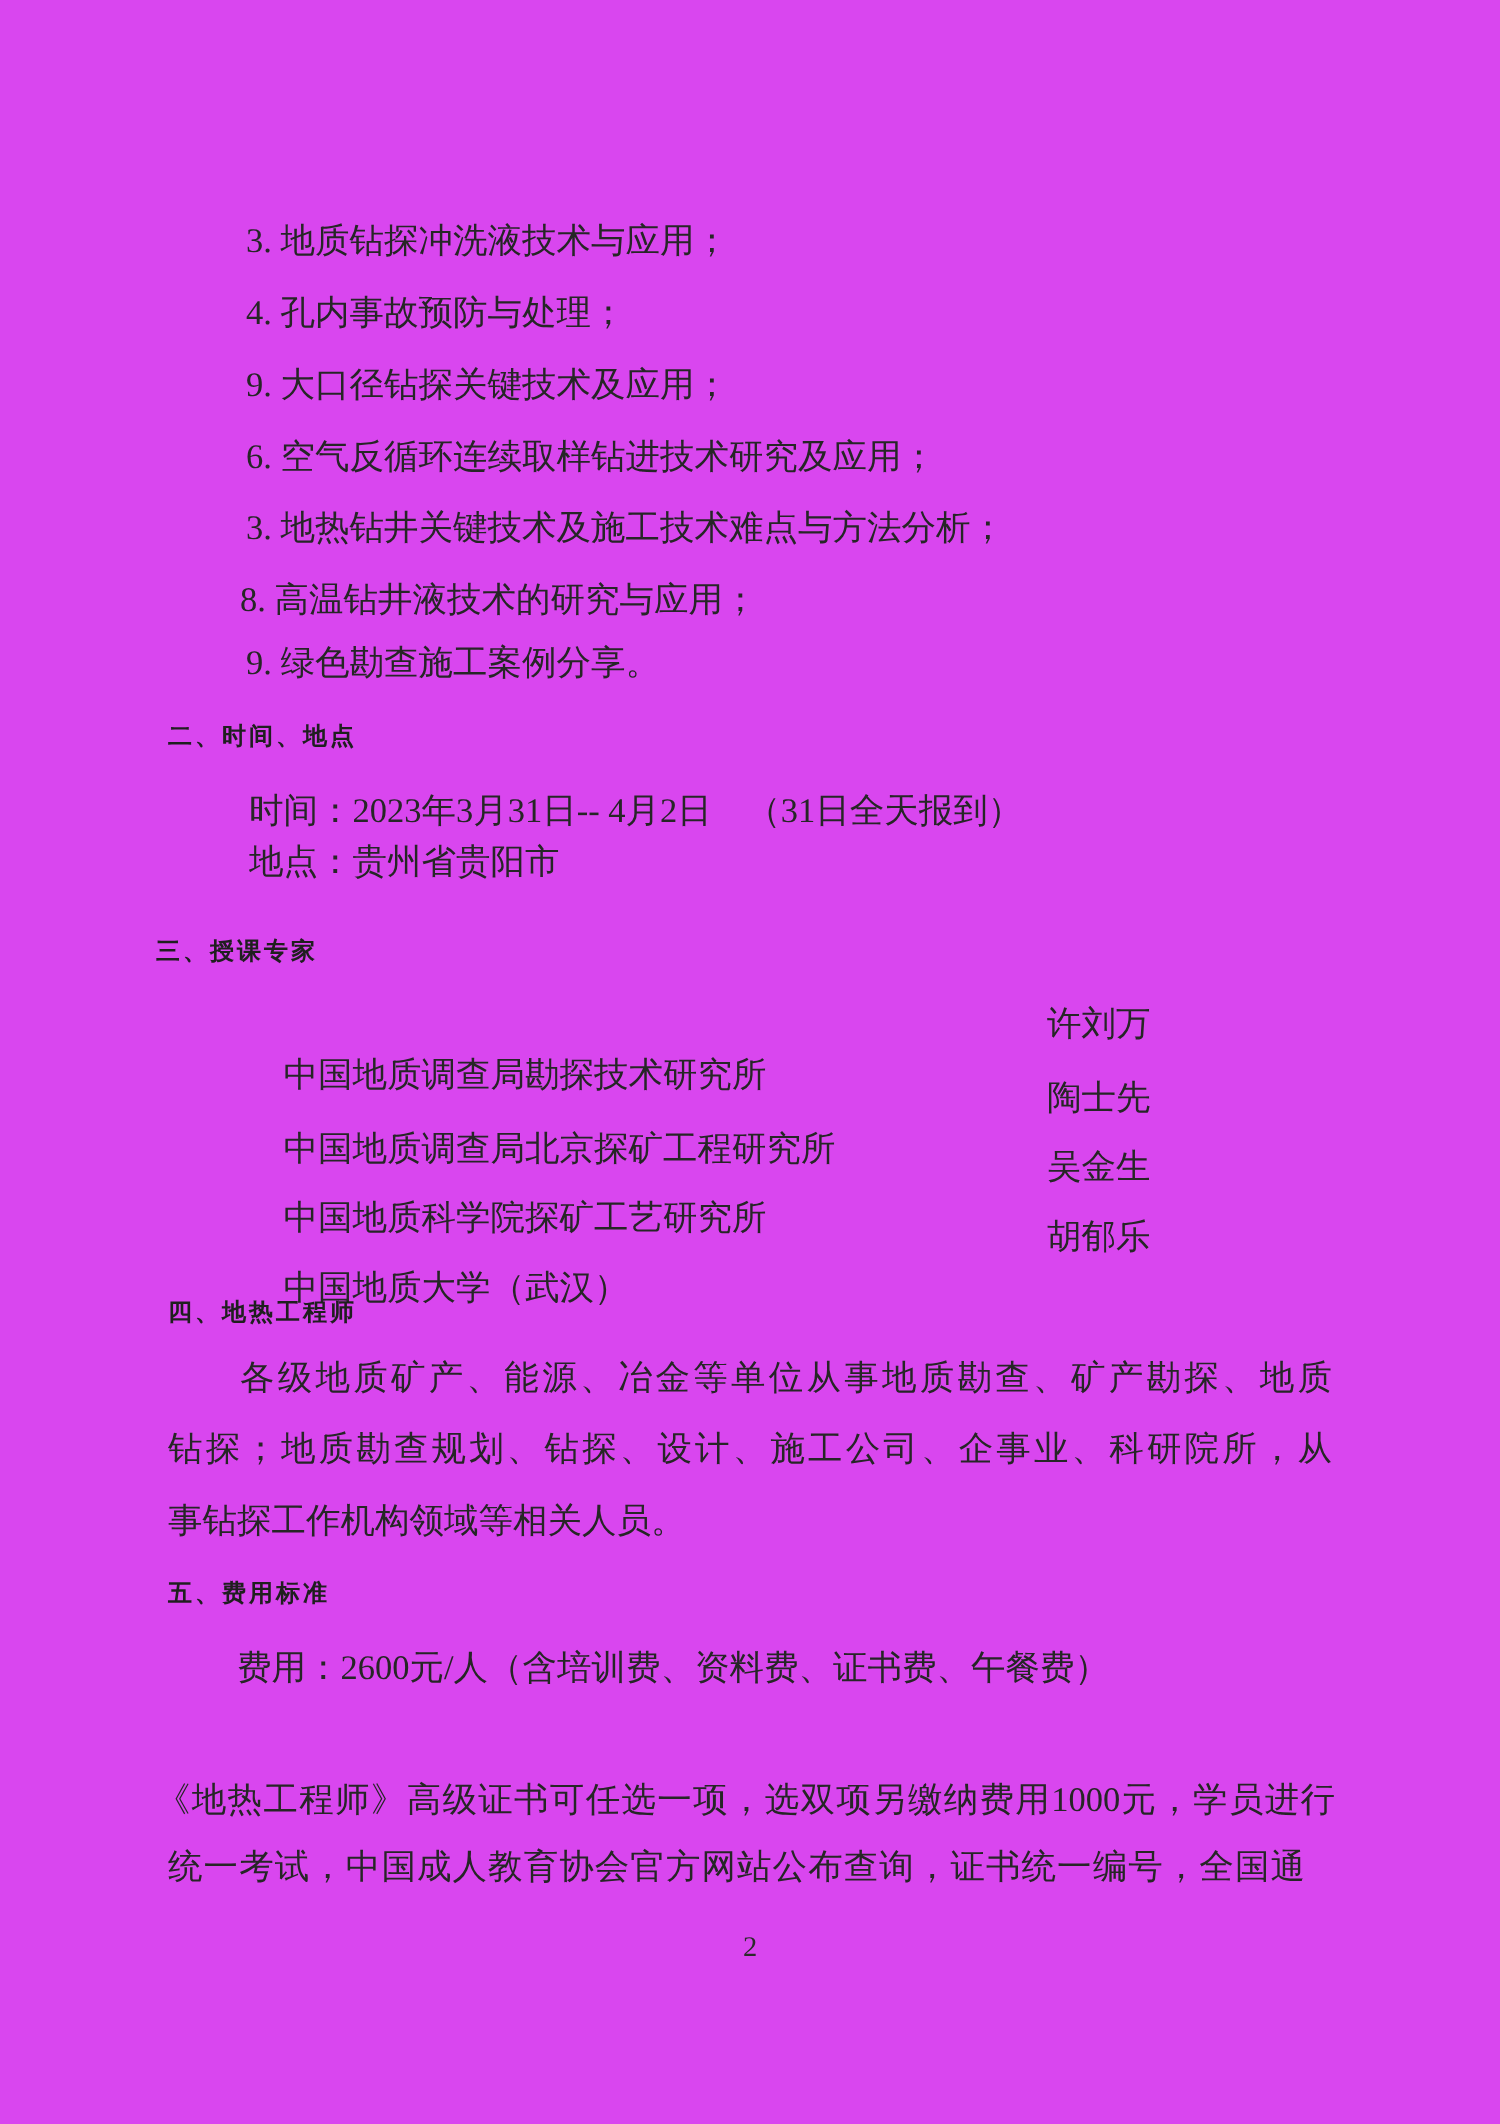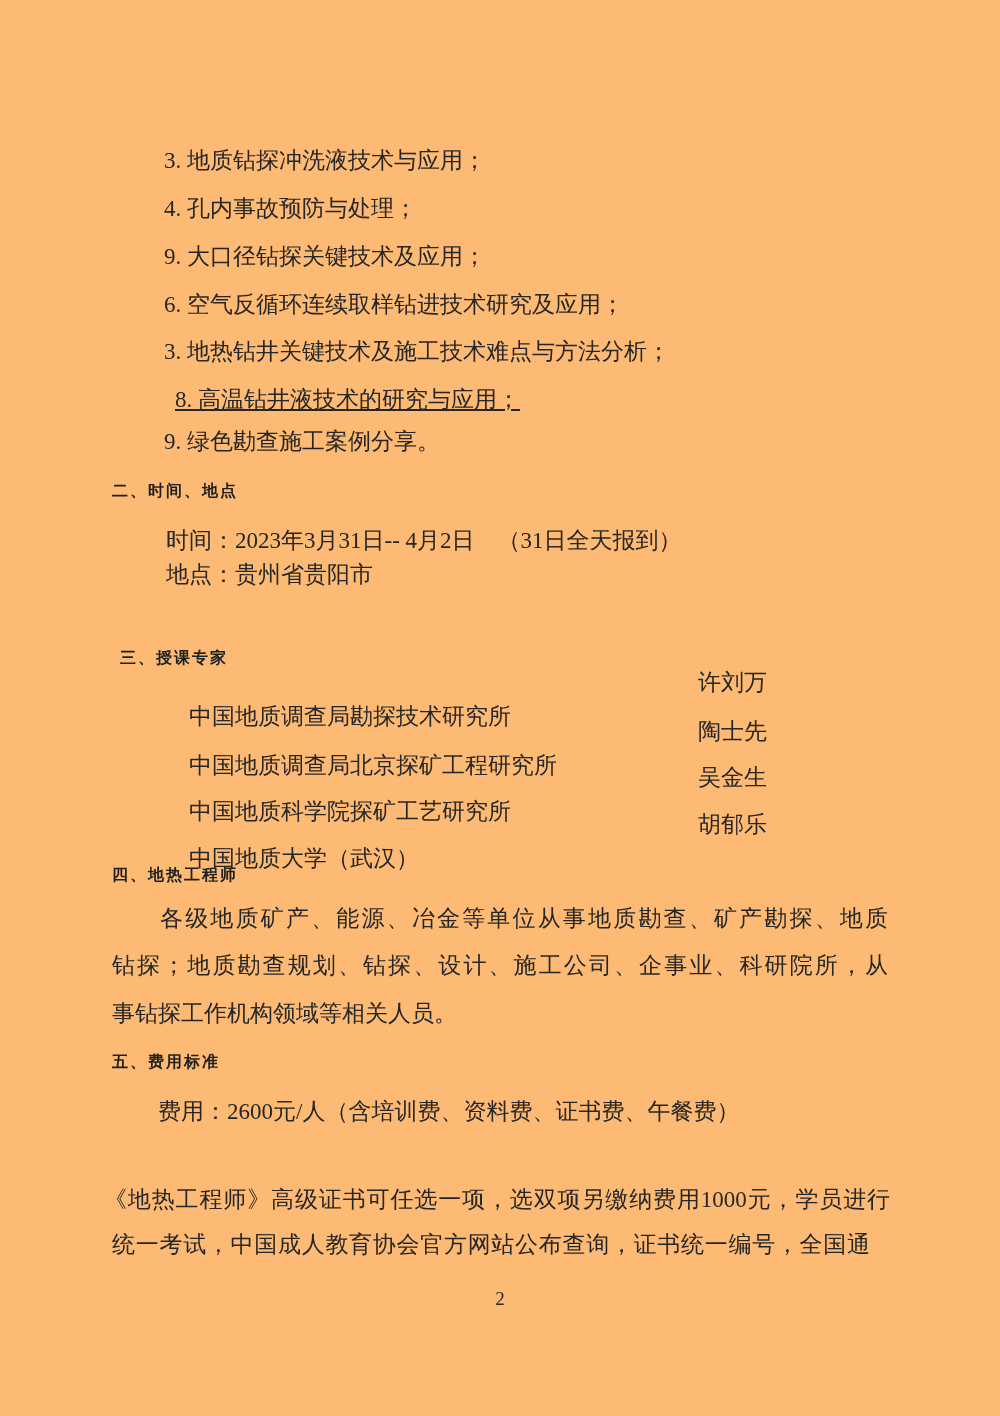--- a/index.html
+++ b/index.html
@@ -44,35 +44,35 @@
     position: absolute;
     left: 0; width: 1000px;
     text-align: center;
     font-size: 19px;
     color: #2b2b2b;
   }
 </style>
 </head>
 <body style="background: rgb(255, 255, 255);">
 
-<div class="page" style="background: #fdba74;">
+<div class="page" style="background: #d946ef;">
 
   <div class="line" style="top:144px; left:164px;">3. 地质钻探冲洗液技术与应用；</div>
   <div class="line" style="top:192px; left:164px;">4. 孔内事故预防与处理；</div>
   <div class="line" style="top:240px; left:164px;">9. 大口径钻探关键技术及应用；</div>
   <div class="line" style="top:288px; left:164px;">6. 空气反循环连续取样钻进技术研究及应用；</div>
   <div class="line" style="top:335px; left:164px;">3. 地热钻井关键技术及施工技术难点与方法分析；</div>
-  <div class="line" style="top:383px; left:175px;text-decoration:underline;">8. 高温钻井液技术的研究与应用；</div>
+  <div class="line" style="top:383px; left:160px;">8. 高温钻井液技术的研究与应用；</div>
   <div class="line" style="top:425px; left:164px;text-align:center;">9. 绿色勘查施工案例分享。</div>
 
   <div class="line heading" style="top:475px; left:112px;">二、时间、地点</div>
   <div class="line" style="top:524px; left:166px;">时间：2023年3月31日-- 4月2日　（31日全天报到）</div>
   <div class="line" style="top:558px; left:166px;">地点：贵州省贵阳市</div>
 
-  <div class="line heading" style="top:618px; left:120px;margin-top:24px;">三、授课专家</div>
+  <div class="line heading" style="top:618px; left:104px;">三、授课专家</div>
 
   <div class="line expert-row" style="top:666px; left:166px; width:722px;">
     <span>中国地质调查局勘探技术研究所</span>
     <span class="expert-name">许刘万</span>
   </div>
   <div class="line expert-row" style="top:715px; left:166px; width:722px;">
     <span>中国地质调查局北京探矿工程研究所</span>
     <span class="expert-name">陶士先</span>
   </div>
   <div class="line expert-row" style="top:761px; left:166px; width:722px;">

